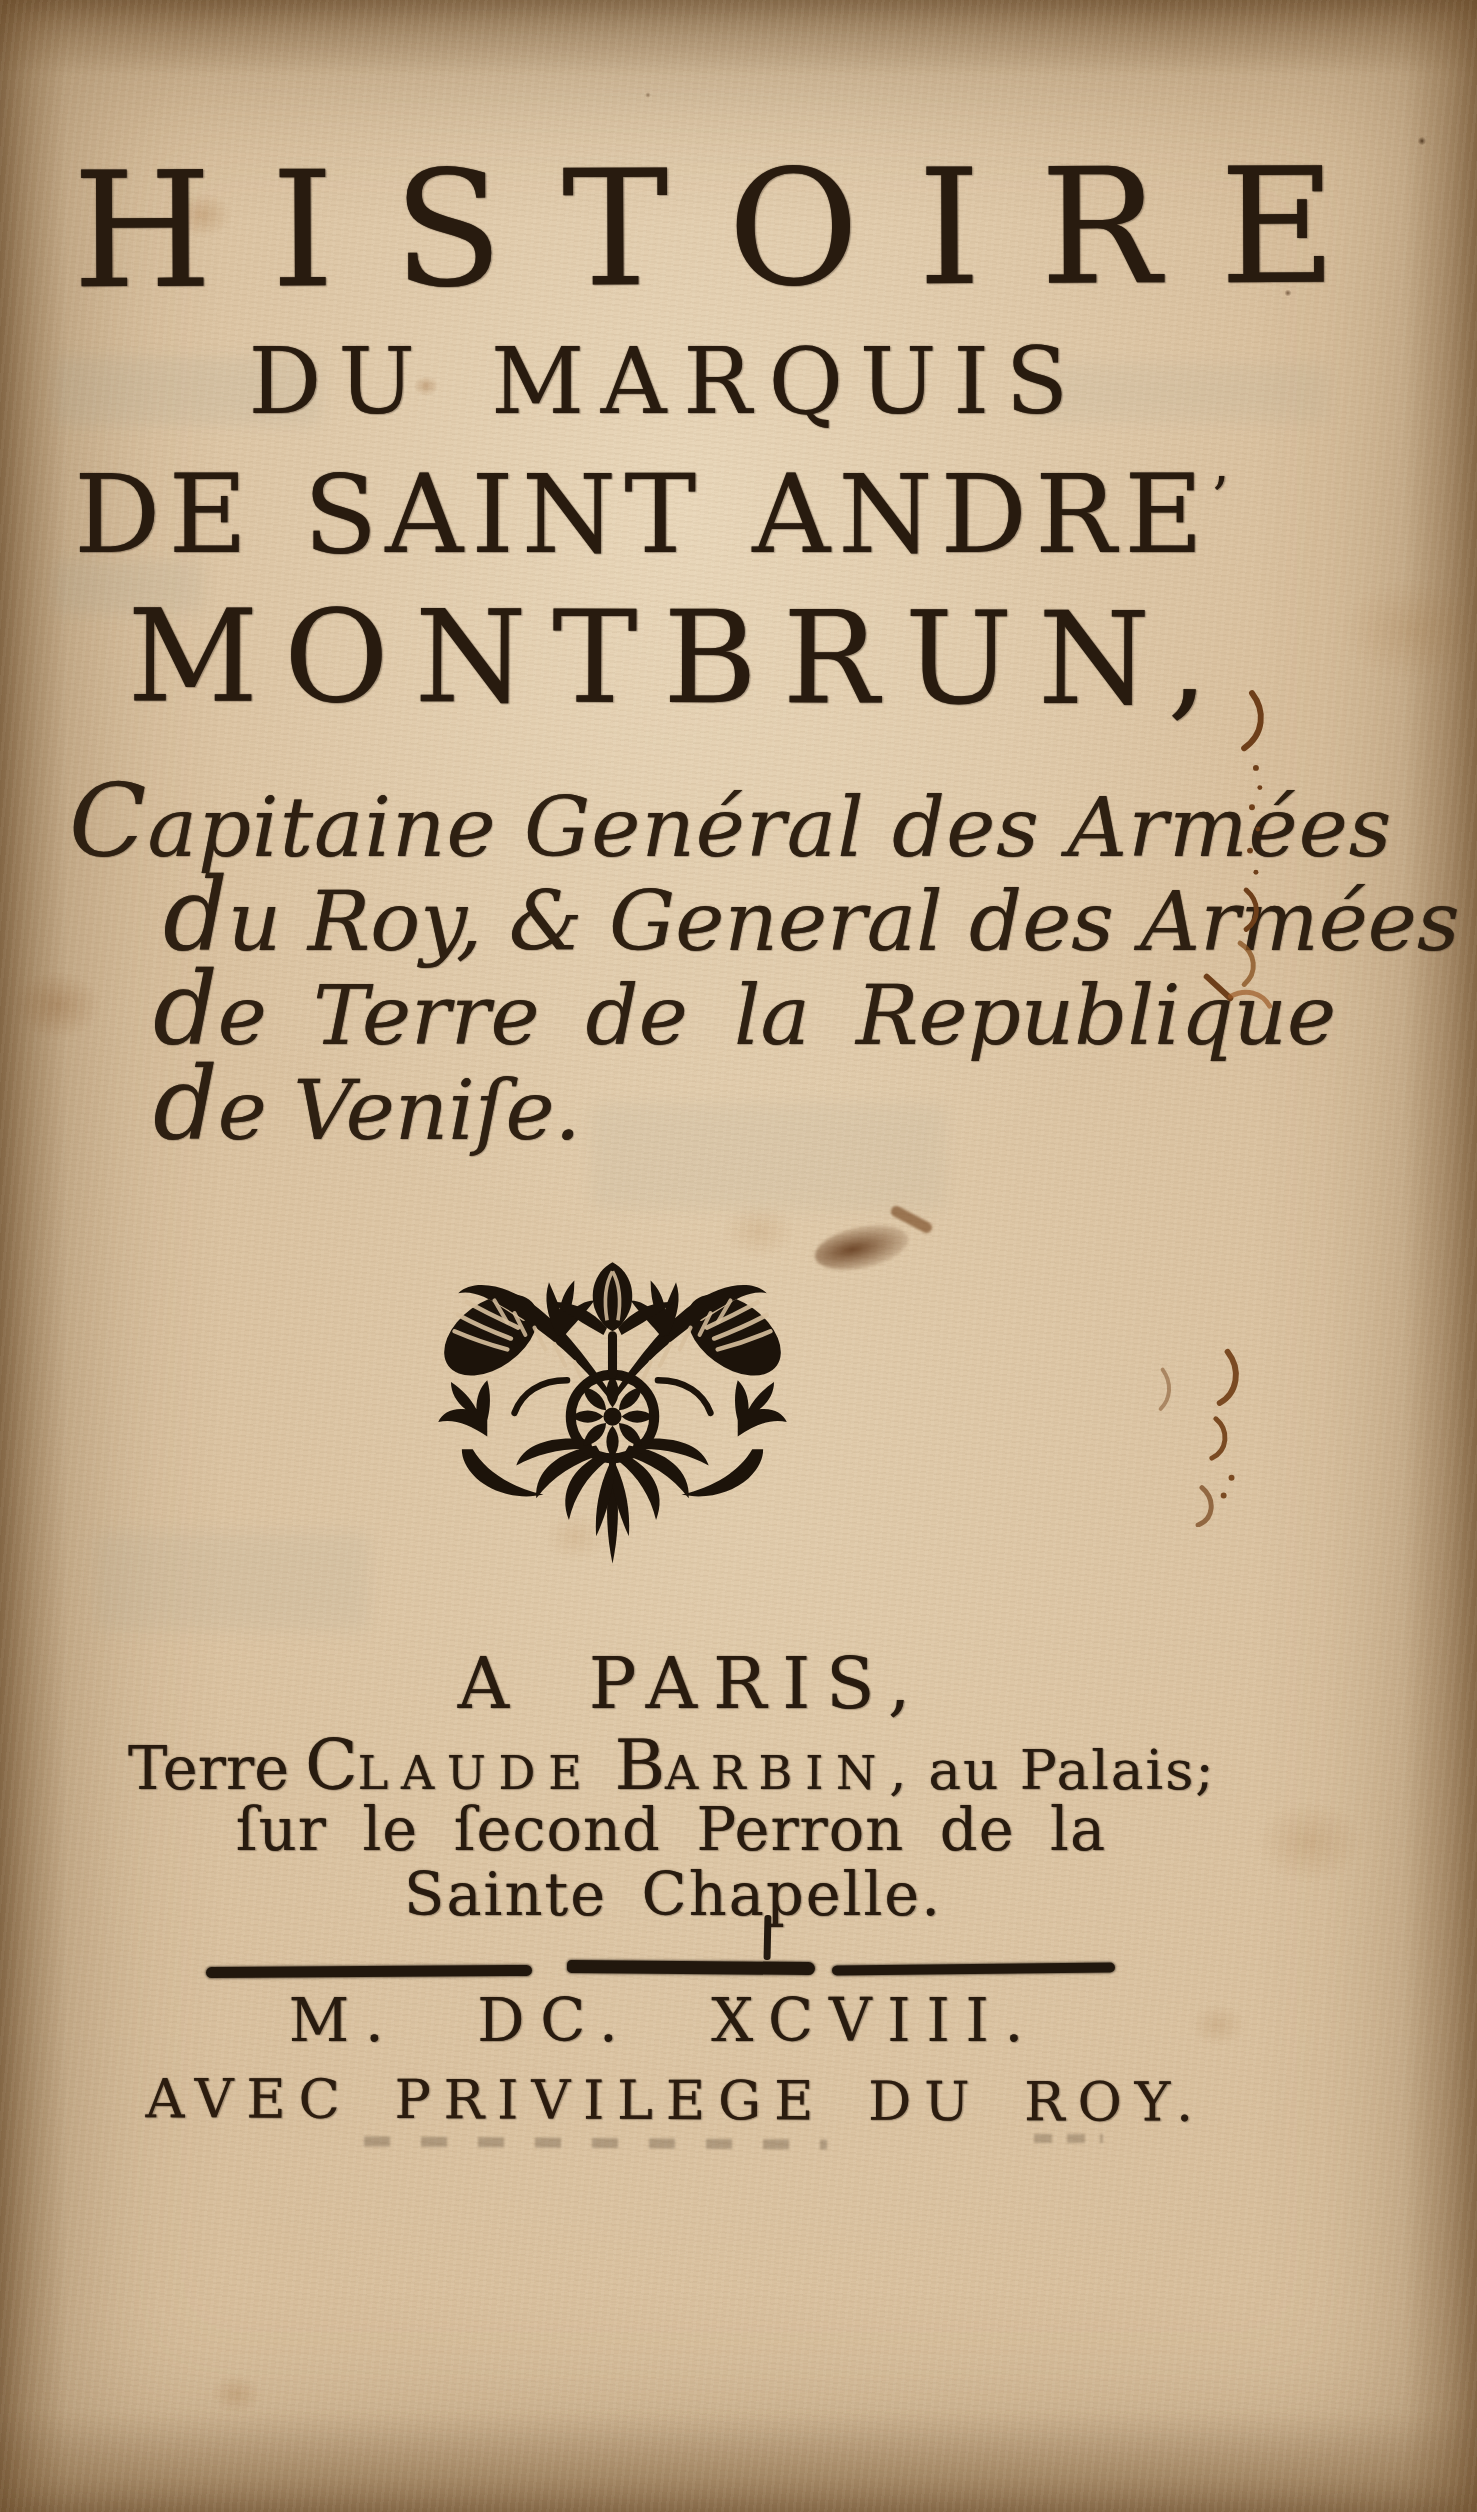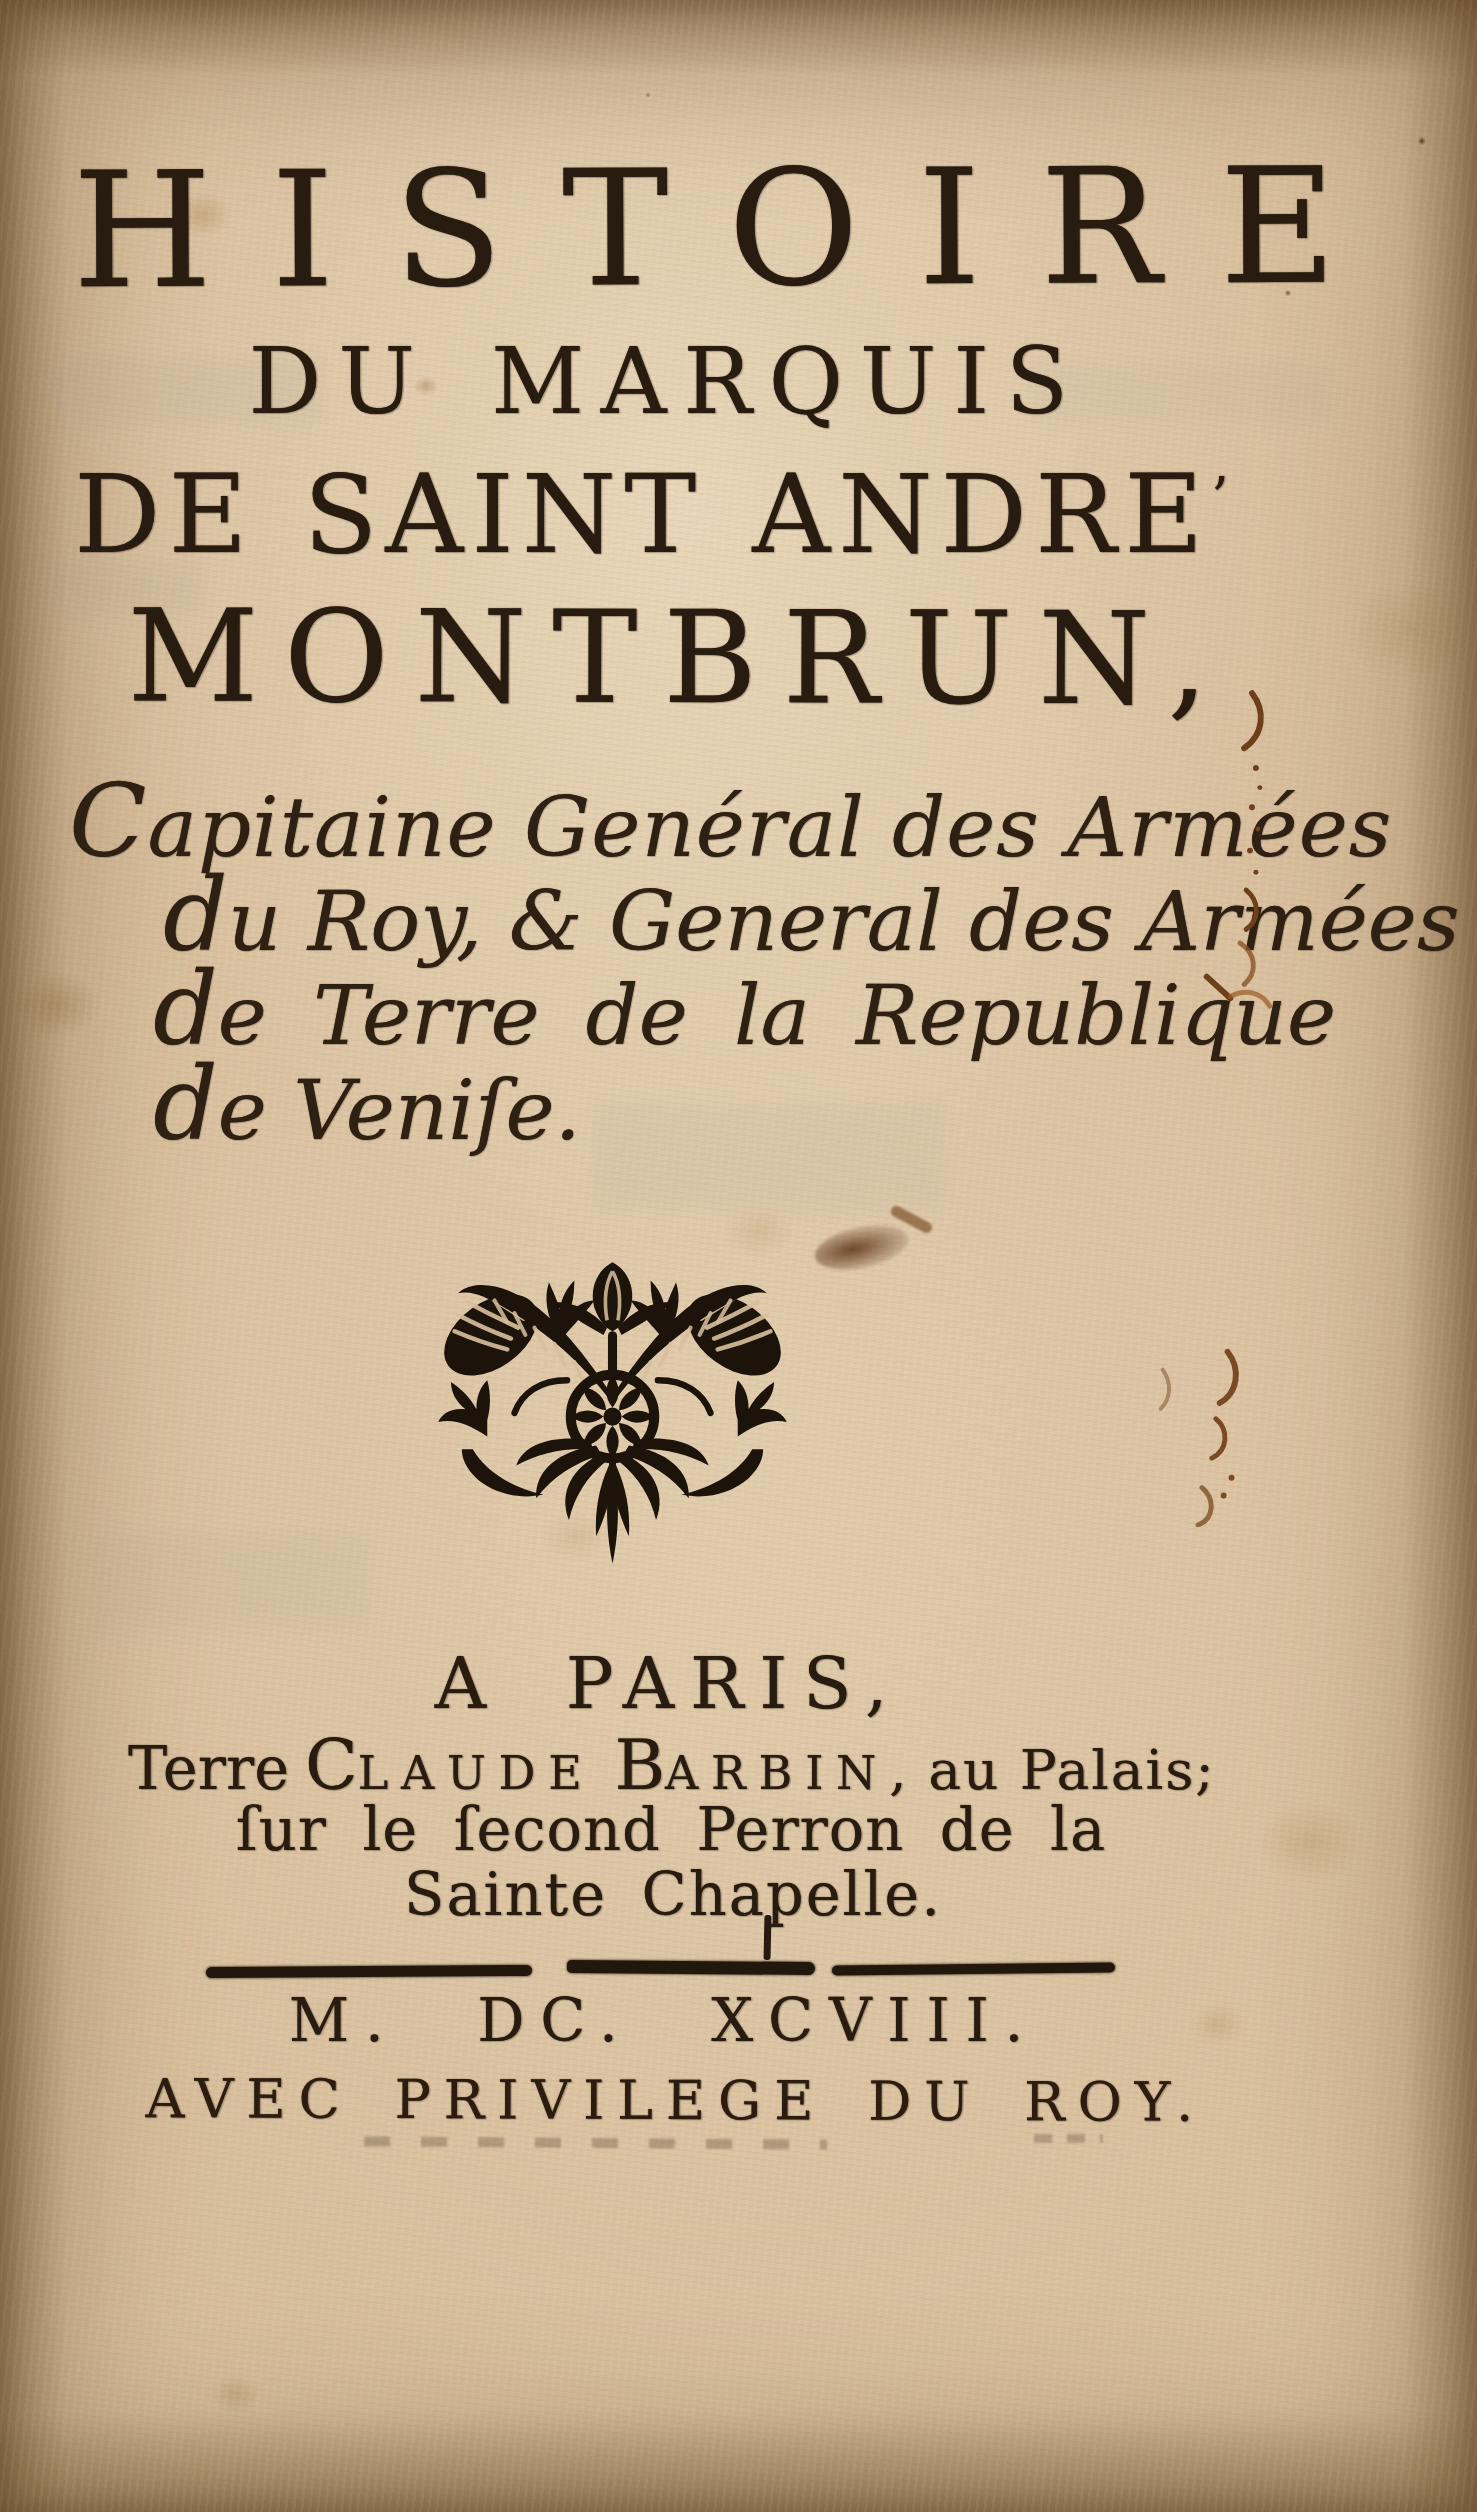--- a/index.html
+++ b/index.html
@@ -56,21 +56,21 @@
     white-space:nowrap;
     line-height:1;
     text-shadow:0 0 1px rgba(46,32,18,.8), 1px 1px 0.8px rgba(46,32,18,.2);
   }
   .sub::first-letter{font-size:1.22em;}
   .sub1{top:771px;left:69px;letter-spacing:1px;}
   .sub2{top:865px;left:163px;}
   .sub3{top:959px;left:153px;word-spacing:19.7px;}
   .sub4{top:1054px;left:153px;}
   .ornament{position:absolute;left:431px;top:1239px;width:363px;height:337px;}
-  .place{top:1647px;left:0;width:1318px;font-size:71px;letter-spacing:15.8px;word-spacing:25.6px;padding-left:10px;}
+  .place{top:1647px;left:0;width:1318px;font-size:71px;letter-spacing:15.8px;word-spacing:25.6px;padding-left:33px;}
   .pubrow{top:1730px;left:0;width:1344px;font-size:55px;}
   .pubrow .chez{font-size:59px;margin-right:15.8px;}
   .pubrow .init{font-size:69px;}
   .pubrow .rest{font-size:46px;letter-spacing:12.8px;}
   .pubrow .gap{margin-left:19.7px;}
   .pubrow .suffix{font-size:55px;letter-spacing:2px;}
   .addr1{top:1799px;left:0;width:1342px;font-size:59px;letter-spacing:1px;word-spacing:15.8px;}
   .addr2{top:1864px;left:0;width:1346px;font-size:59px;letter-spacing:2px;word-spacing:13.8px;}
   .tick{position:absolute;left:764px;top:1915px;width:6.9px;height:45px;background:#241a10;transform:rotate(1.2deg);border-radius:3px;}
   .rule{position:absolute;background:#21170d;border-radius:6.9px;box-shadow:0 0 2px 1px rgba(33,23,13,.5);}

